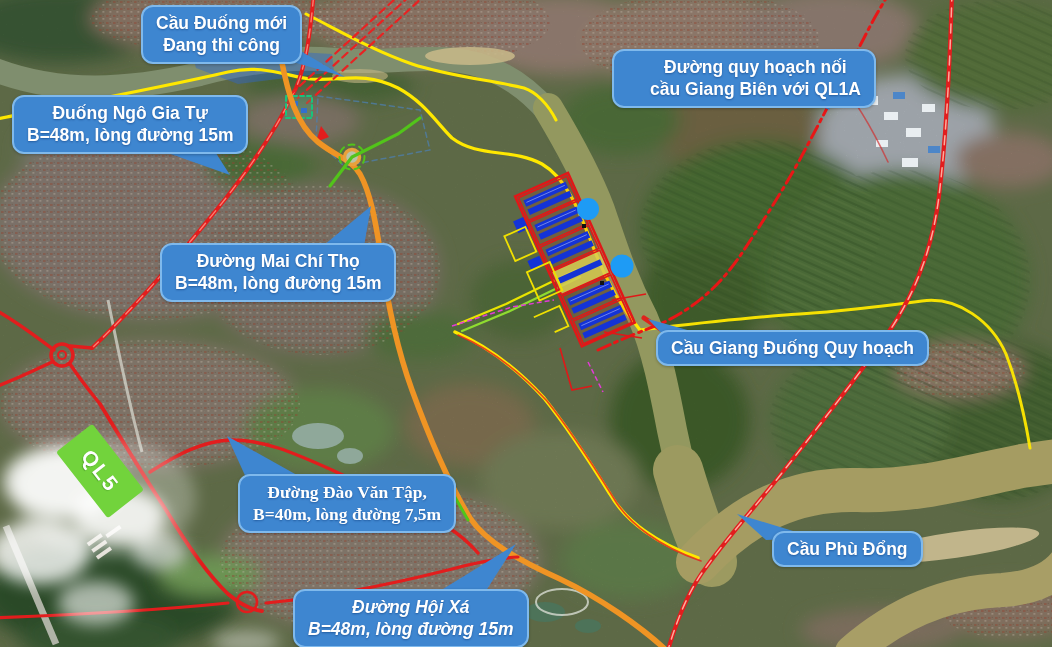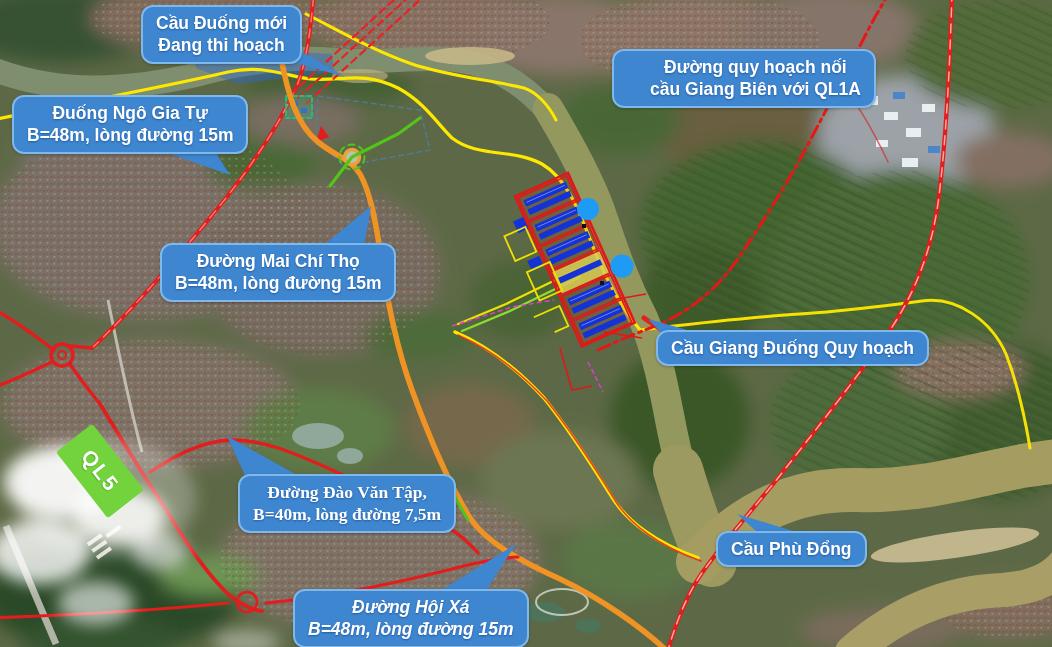--- a/index.html
+++ b/index.html
@@ -271,21 +271,21 @@
     <polygon points="148,146 205,136 230,175" style="fill:var(--callout-bg,#3e86d0)"></polygon>
     <polygon points="318,250 362,258 371,206" style="fill:var(--callout-bg,#3e86d0)"></polygon>
     <polygon points="666,338 716,338 648,319" style="fill:var(--callout-bg,#3e86d0)"></polygon>
     <polygon points="248,482 304,479 227,436" style="fill:var(--callout-bg,#3e86d0)"></polygon>
     <polygon points="766,540 816,538 737,514" style="fill:var(--callout-bg,#3e86d0)"></polygon>
     <polygon points="430,597 482,597 516,544" style="fill:var(--callout-bg,#3e86d0)"></polygon>
   </svg>
 
   <div class="callout" style="left:141px;top:5px;">
     <div>Cầu Đuống mới</div>
-    <div>Đang thi hoạch</div>
+    <div>Đang thi công</div>
   </div>
 
   <div class="callout" style="left:612px;top:49px;padding-left:36px;">
     <div>Đường quy hoạch nối</div>
     <div>cầu Giang Biên với QL1A</div>
   </div>
 
   <div class="callout" style="left:12px;top:95px;">
     <div>Đuống Ngô Gia Tự</div>
     <div>B=48m, lòng đường 15m</div>
@@ -298,21 +298,21 @@
 
   <div class="callout" style="left:656px;top:330px;">
     <div>Cầu Giang Đuống Quy hoạch</div>
   </div>
 
   <div class="callout" style="left:238px;top:474px;font-family:Liberation Serif, serif;">
     <div>Đường Đào Văn Tập,</div>
     <div>B=40m, lòng đường 7,5m</div>
   </div>
 
-  <div class="callout" style="left:716px;top:531px;">
+  <div class="callout" style="left:772px;top:531px;">
     <div>Cầu Phù Đổng</div>
   </div>
 
   <div class="callout" style="left:293px;top:589px;font-style:italic;">
     <div>Đường Hội Xá</div>
     <div>B=48m, lòng đường 15m</div>
   </div>
 
   <div class="ql5">QL5</div>
 </div>

